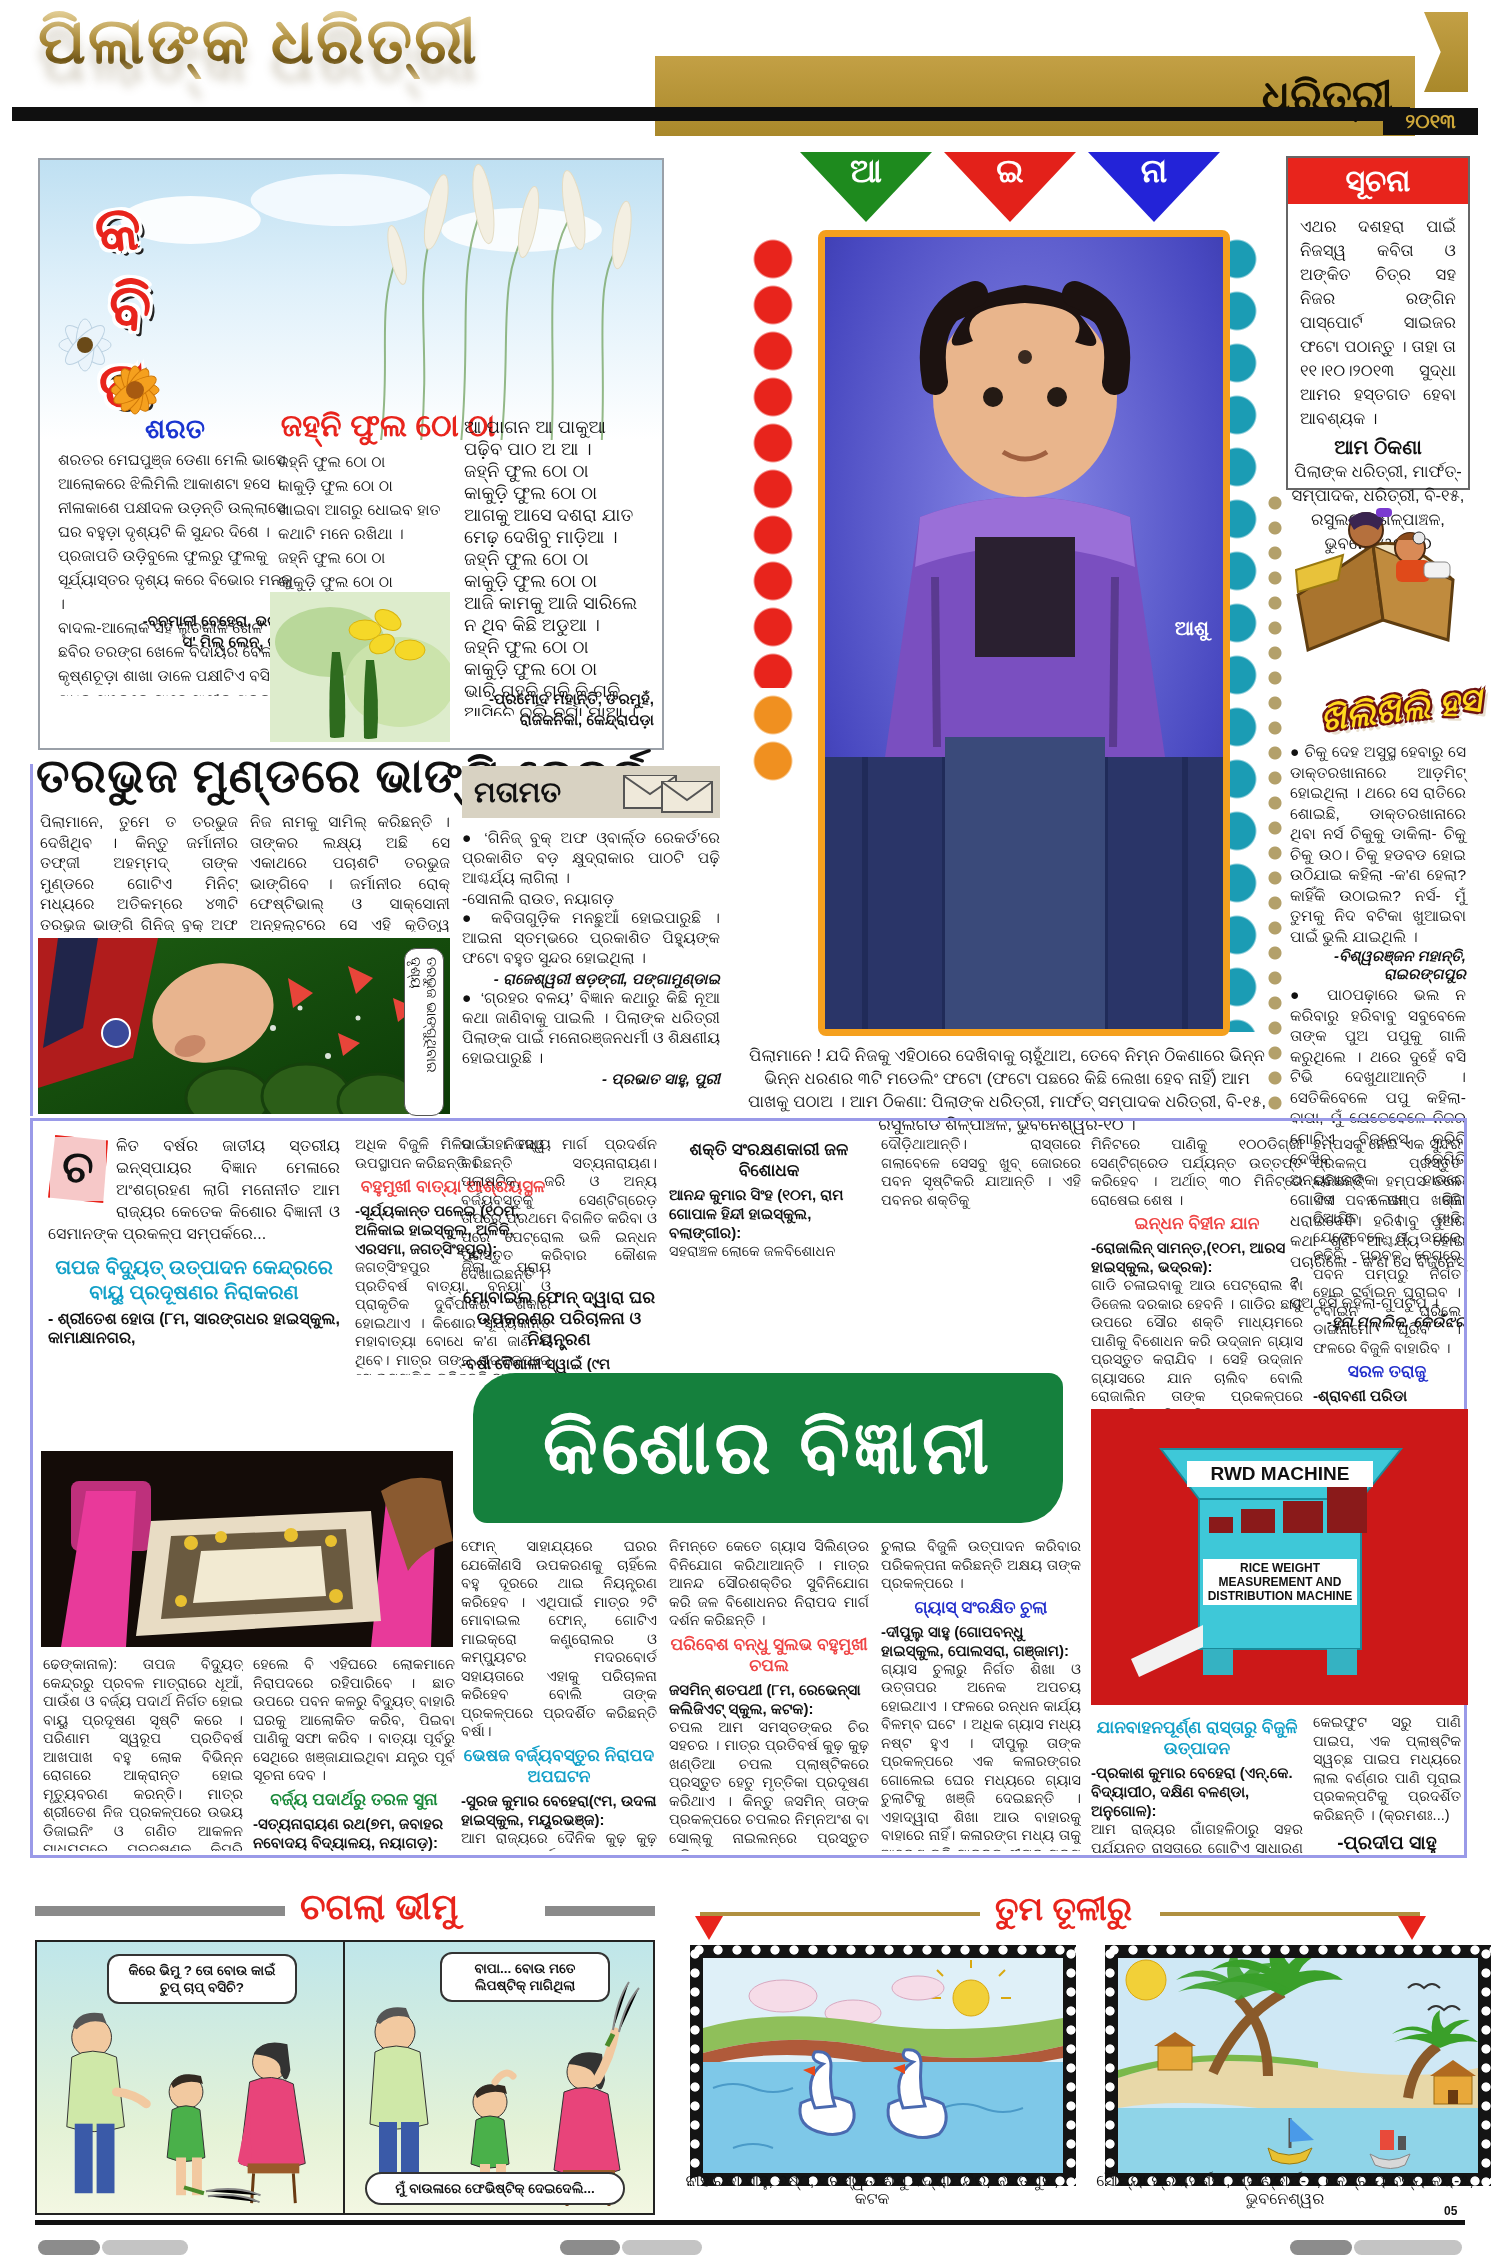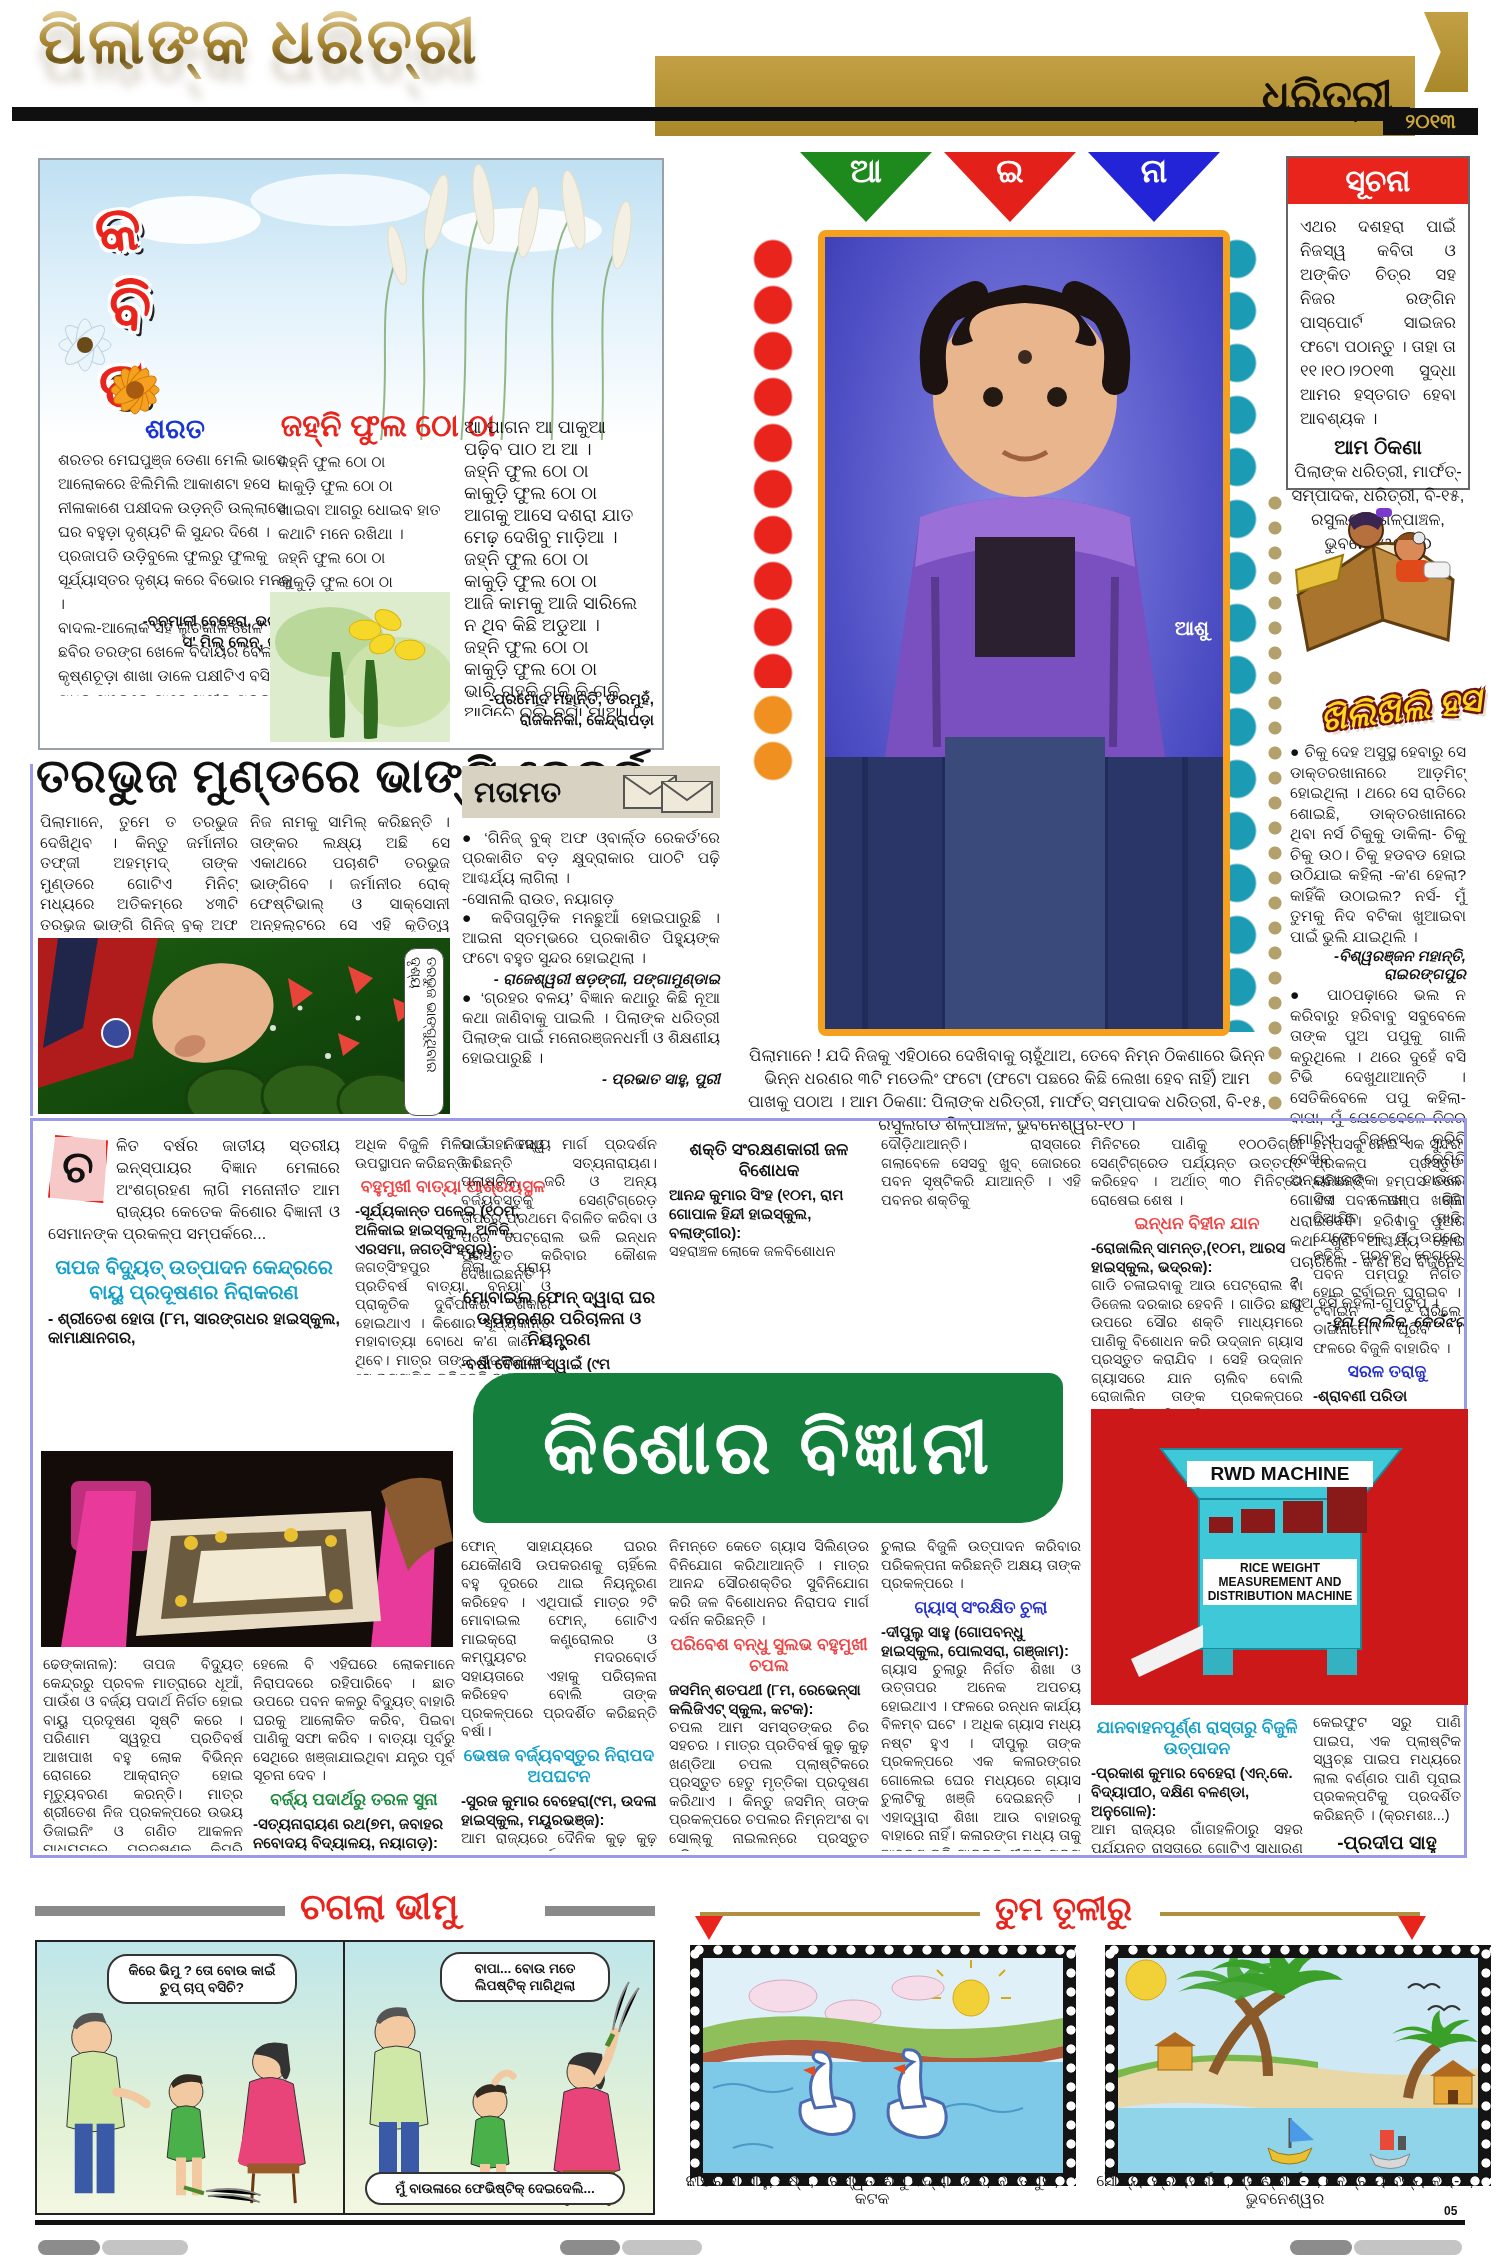--- a/index.html
+++ b/index.html
@@ -60,21 +60,21 @@
   .sci-t{font-size:14.5px;line-height:18.5px;text-align:justify;}
   .banner{background:#15803d;border-radius:42px 14px 42px 14px;color:#fff;text-align:center;}
   .banner span{font-size:74px;font-weight:bold;line-height:150px;letter-spacing:4px;}
   .dropcap{float:left;width:56px;height:64px;background:#f6c8c8;border:2px solid #e8241c;
      font-size:44px;font-weight:bold;text-align:center;line-height:60px;margin:0 8px 2px 0;
      clip-path:polygon(12% 0,100% 8%,92% 100%,0 92%);}
   
   .comic-title{color:#e8241c;font-size:36px;font-weight:bold;}
   .gbar{background:#8a8a8a;height:10px;}
   .panel{background:linear-gradient(180deg,#bfe6ea 0%,#e4f2d6 70%,#f3f7e2 100%);}
-  .bubble{background:#fff;border:2px solid #333;border-radius:20px;font-size:13.5px;line-height:17px;
+  .bubble{background:#fff;border:2px solid #333;border-radius:12px;font-size:13.5px;line-height:17px;
      text-align:center;padding:6px 8px;font-weight:bold;}
   
   .tulru{color:#e8241c;font-size:33px;font-weight:bold;}
   .goldline{background:#b09040;height:4px;}
   .rtri{clip-path:polygon(0 0,100% 0,50% 100%);background:#e8241c;}
   .stamp{background:#141414;padding:13px;}
   .stamp-in{background:#fff;width:100%;height:100%;}
   .perfh{position:absolute;left:0;height:10px;background-image:radial-gradient(circle 5px at 9px 5px,#fff 4.2px,rgba(0,0,0,0) 5px);background-size:19px 10px;background-repeat:repeat-x;}
   .perfv{position:absolute;top:0;width:10px;background-image:radial-gradient(circle 5px at 5px 9px,#fff 4.2px,rgba(0,0,0,0) 5px);background-size:10px 19px;background-repeat:repeat-y;}
   .g-cap{font-size:16px;text-align:center;}

